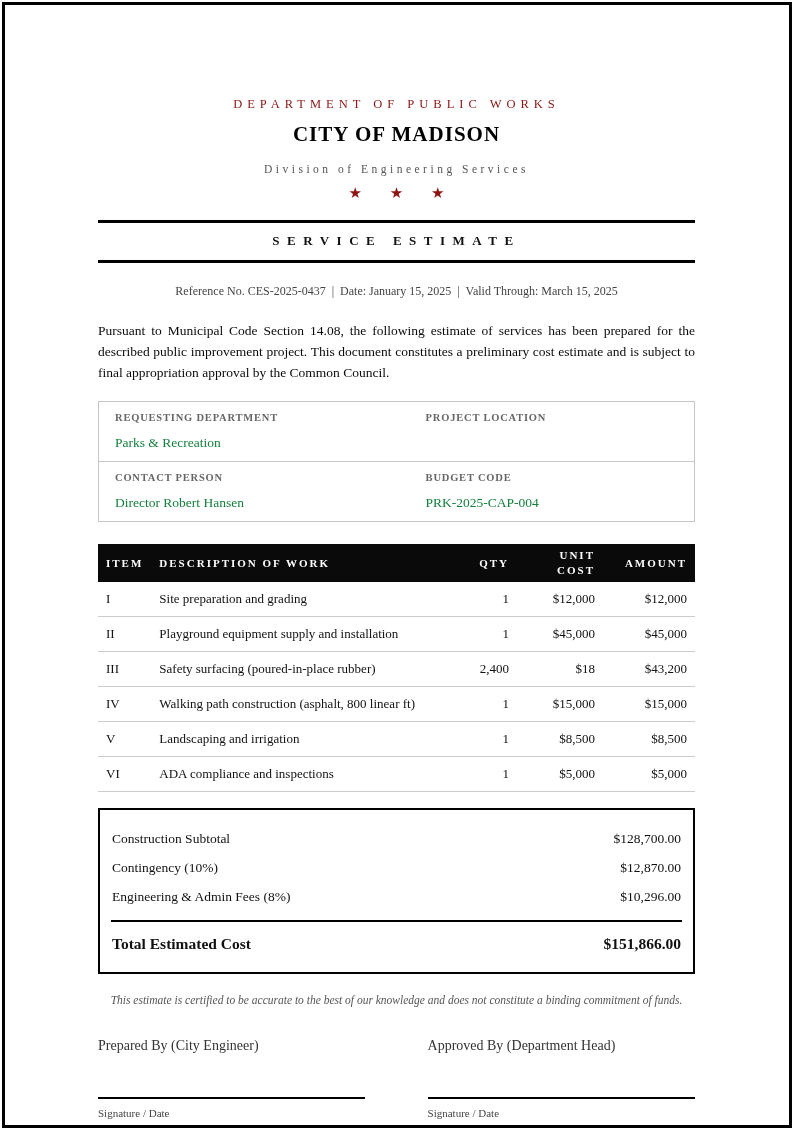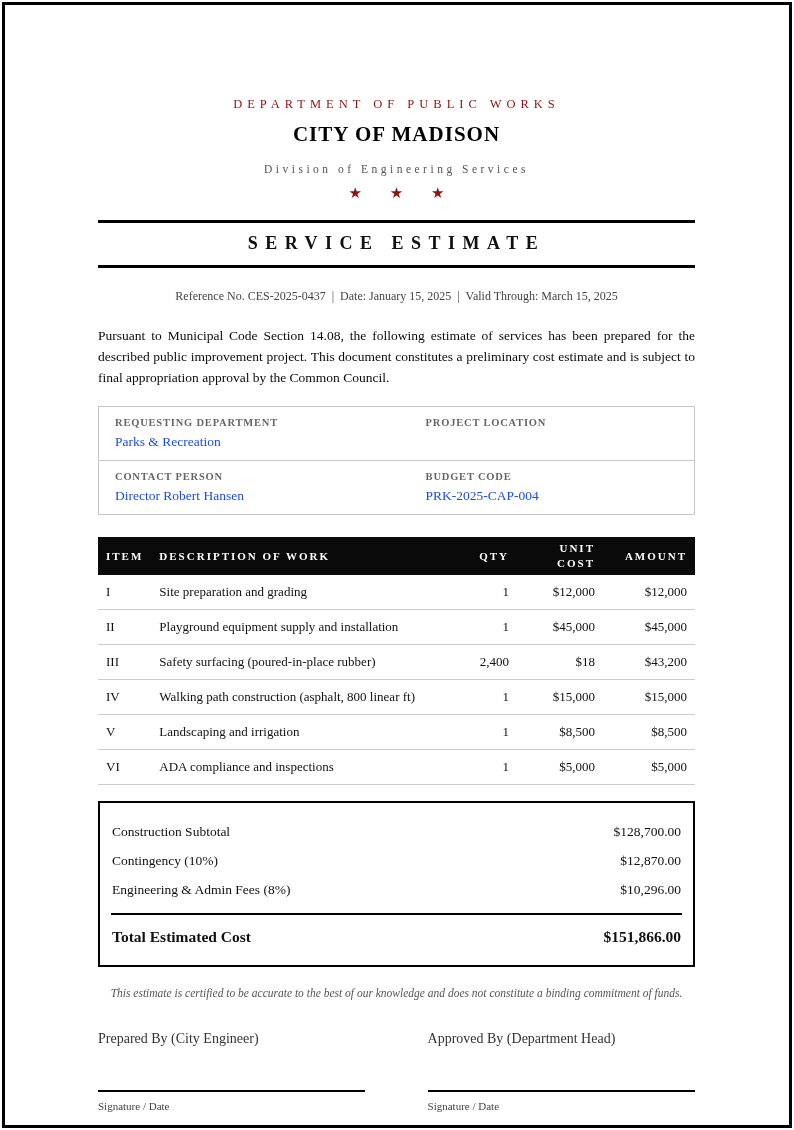--- a/index.html
+++ b/index.html
@@ -33,42 +33,42 @@
   .stars { margin-top: 9px; font-size: 15px; color: #8e1414; }
   .stars .star { margin: 0 12px; display: inline-block; }
 
   
   .title-band {
     margin-top: 18px;
     border-top: 3px solid #000; border-bottom: 3px solid #000;
     padding: 10px 0 11px;
     text-align: center;
   }
-  .doc-title { font-size: 18px; font-weight: bold; letter-spacing: 7.5px; }
+  .doc-title { font-size: 13px; font-weight: bold; letter-spacing: 7.5px; }
 
   .ref-line {
     margin-top: 21px; text-align: center; font-size: 12px; color: #444;
     white-space: pre;
   }
 
   .intro {
     margin-top: 21px; font-size: 13.5px; line-height: 1.56;
     text-align: justify; color: #0b0b0b;
   }
 
   
   .info-box { margin-top: 18px; border: 1px solid #c6c6c6; }
   .info-row { display: grid; grid-template-columns: 52.2% 47.8%; padding: 10px 0 10px 0; }
   .info-row + .info-row { border-top: 1px solid #c6c6c6; }
   .info-cell { padding: 0 10px 0 16px; }
   .info-label {
     font-size: 10.5px; font-weight: bold; letter-spacing: 0.8px;
     color: #666; text-transform: uppercase;
   }
-  .info-value { margin-top: 6px; font-size: 13.5px; color: #1d4ed8; }
+  .info-value { margin-top: 12px; font-size: 13.5px; color: #15803d; }
 
   
   table.items { margin-top: 22px; width: 100%; border-collapse: collapse; }
   table.items th {
     background: #0a0a0a; color: #fff;
     font-size: 11px; font-weight: bold; letter-spacing: 2px;
     padding: 4px 8px; height: 38px; vertical-align: middle;
     line-height: 1.35;
   }
   th.col-item   { width: 52px; text-align: left; }

